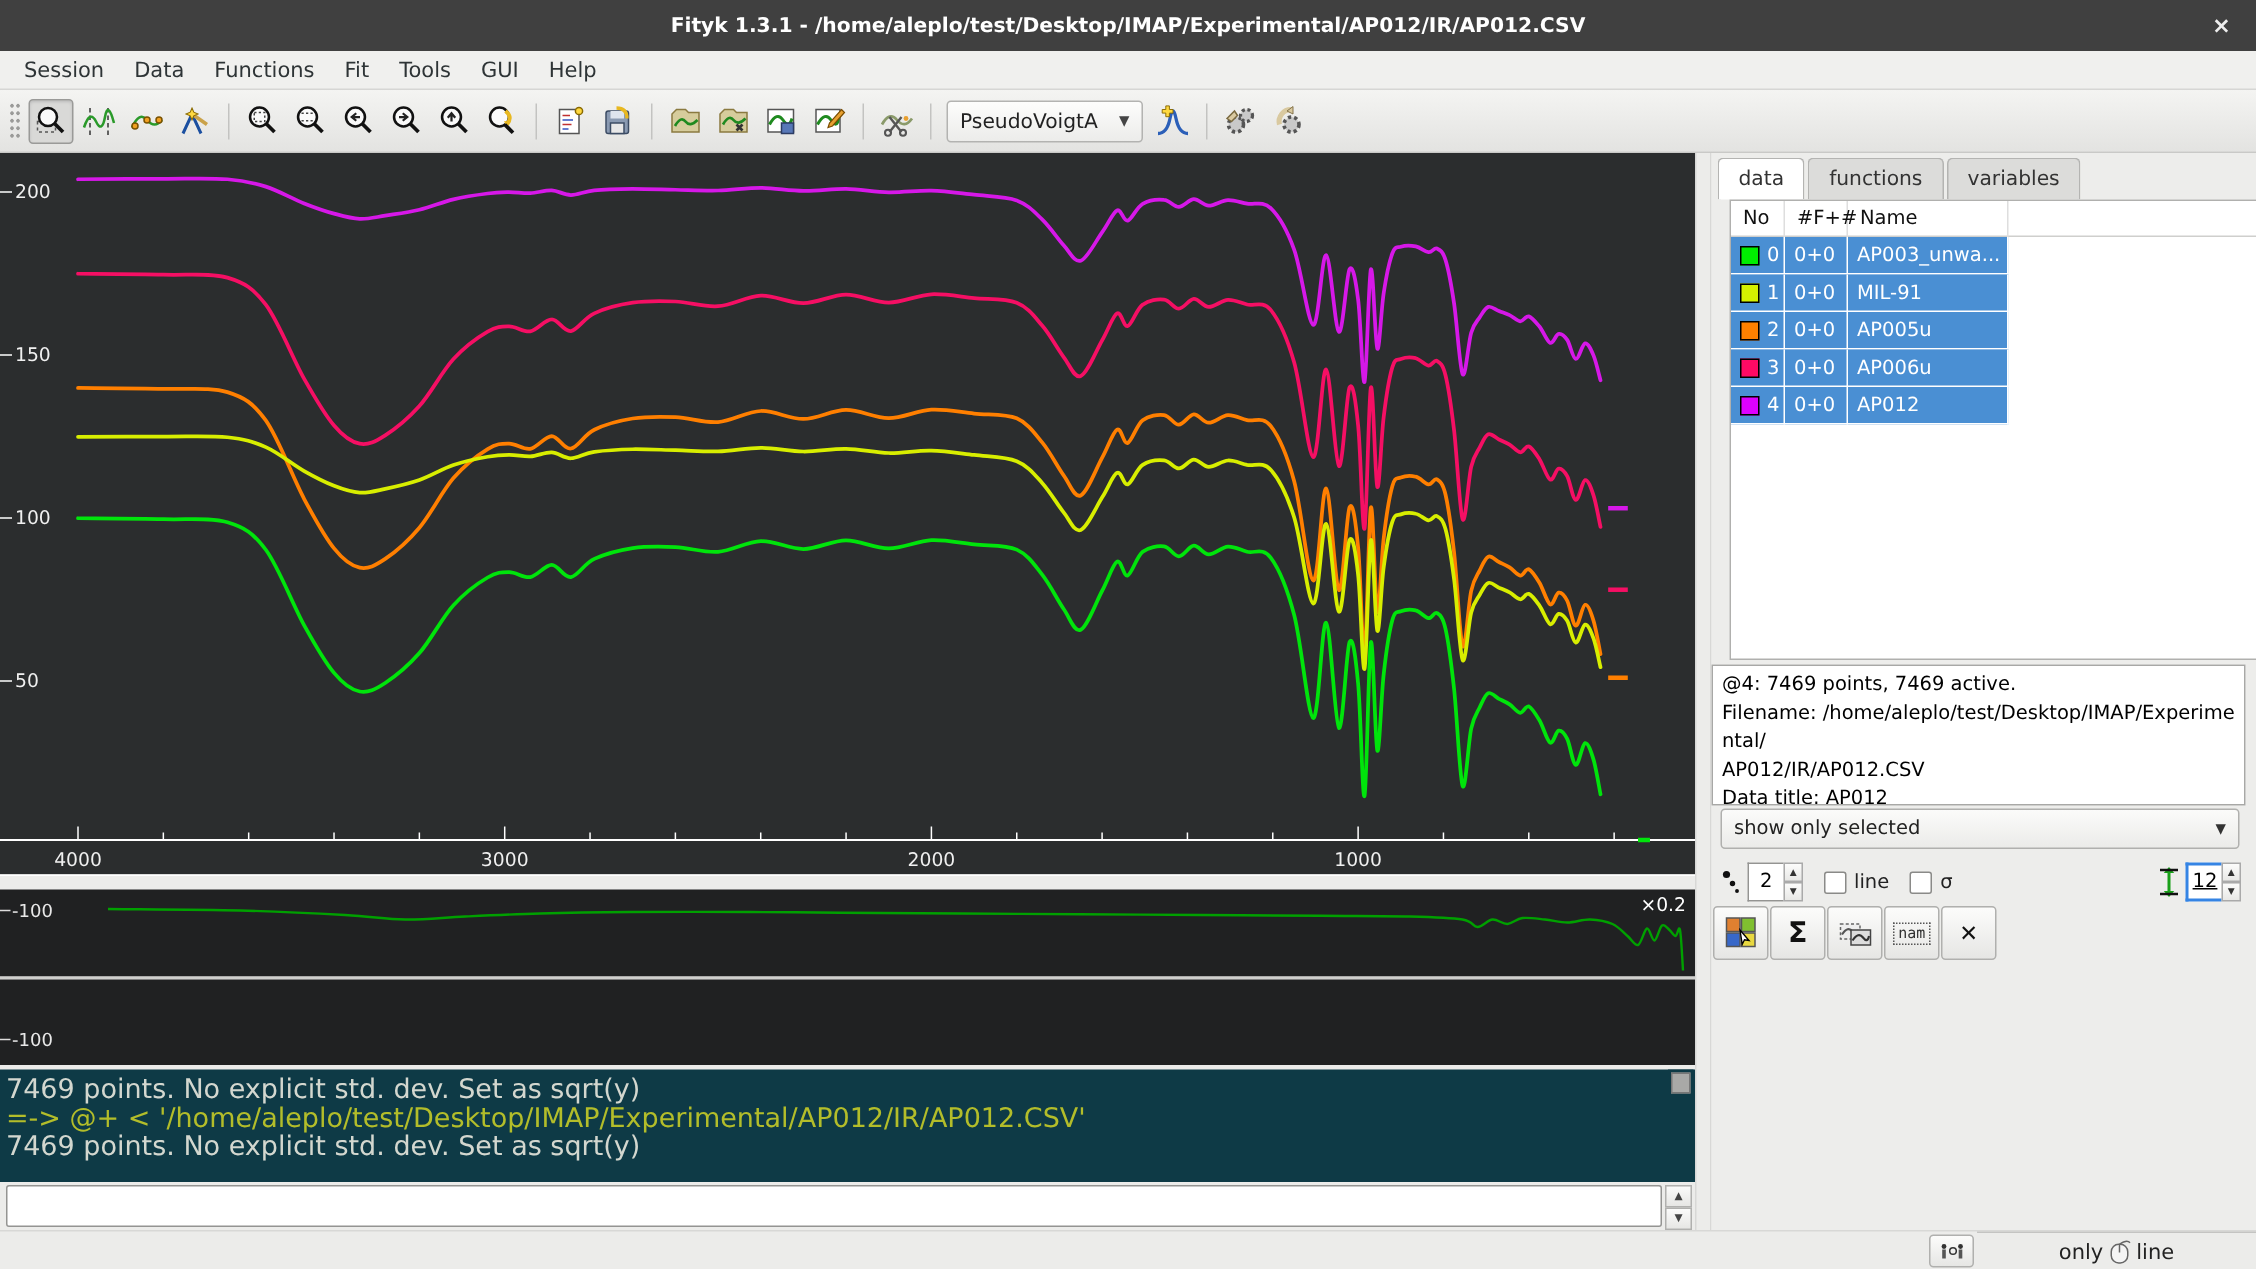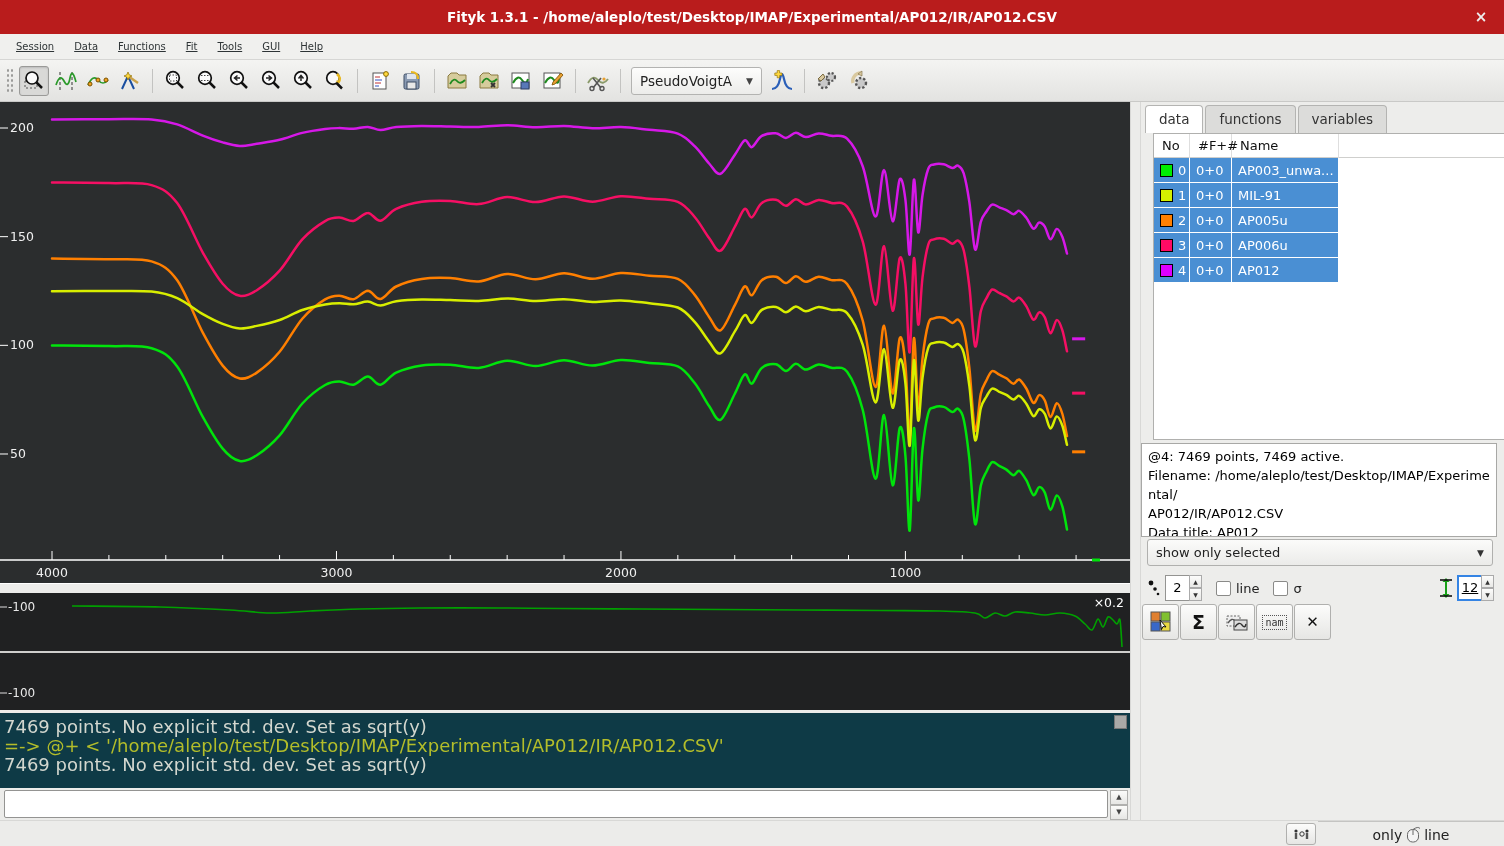--- a/index.html
+++ b/index.html
@@ -1,26 +1,26 @@
 <!DOCTYPE html>
 <html><head>
 <meta charset="utf-8">
 <style>
   * { margin:0; padding:0; box-sizing:border-box; }
   html,body { width:1504px; height:846px; overflow:hidden;
     font-family:"DejaVu Sans","Liberation Sans",sans-serif; font-size:13px; background:#ececea; }
 
   
-  #titlebar { position:absolute; left:0; top:0; width:1504px; height:34px; background:#b91c1c;
+  #titlebar { position:absolute; left:0; top:0; width:1504px; height:34px; background:#404040;
     color:#fff; display:flex; align-items:center; justify-content:center; font-weight:bold; font-size:13.5px; }
   #close-btn { position:absolute; right:14px; top:8px; width:18px; height:18px; color:#eee;
     font-size:15px; line-height:18px; text-align:center; cursor:default; }
   #menubar { position:absolute; left:0; top:34px; width:1504px; height:26px; background:#f0f0ee;
     border-bottom:1px solid #d6d6d4; display:flex; align-items:center; padding-left:6px; }
-  .menu-item { padding:3px 10px; color:#2e3436; font-size:10px;text-decoration:underline; }
+  .menu-item { padding:3px 10px; color:#2e3436; font-size:14px; }
   #toolbar { position:absolute; left:0; top:60px; width:1504px; height:42px;
     background:linear-gradient(#f4f4f2,#e3e3e1); border-bottom:1px solid #c9c9c7;
     display:flex; align-items:center; padding-left:4px; }
   .tbtn { width:30px; height:30px; display:flex; align-items:center; justify-content:center;
     border:1px solid transparent; border-radius:3px; margin:0 1px; }
   .tbtn.active { background:#d9d9d7; border-color:#9a9a98; box-shadow:inset 0 1px 2px #bbb; }
   .tsep { width:1px; height:24px; background:#c3c3c1; margin:0 6px; }
   .grip { width:8px; height:26px; margin:0 4px 0 2px;
     background:radial-gradient(circle,#9b9b99 1px,transparent 1.4px) 0 0/4px 5px repeat; }
   #func-combo { height:28px; min-width:116px; background:linear-gradient(#fdfdfc,#ececea);

